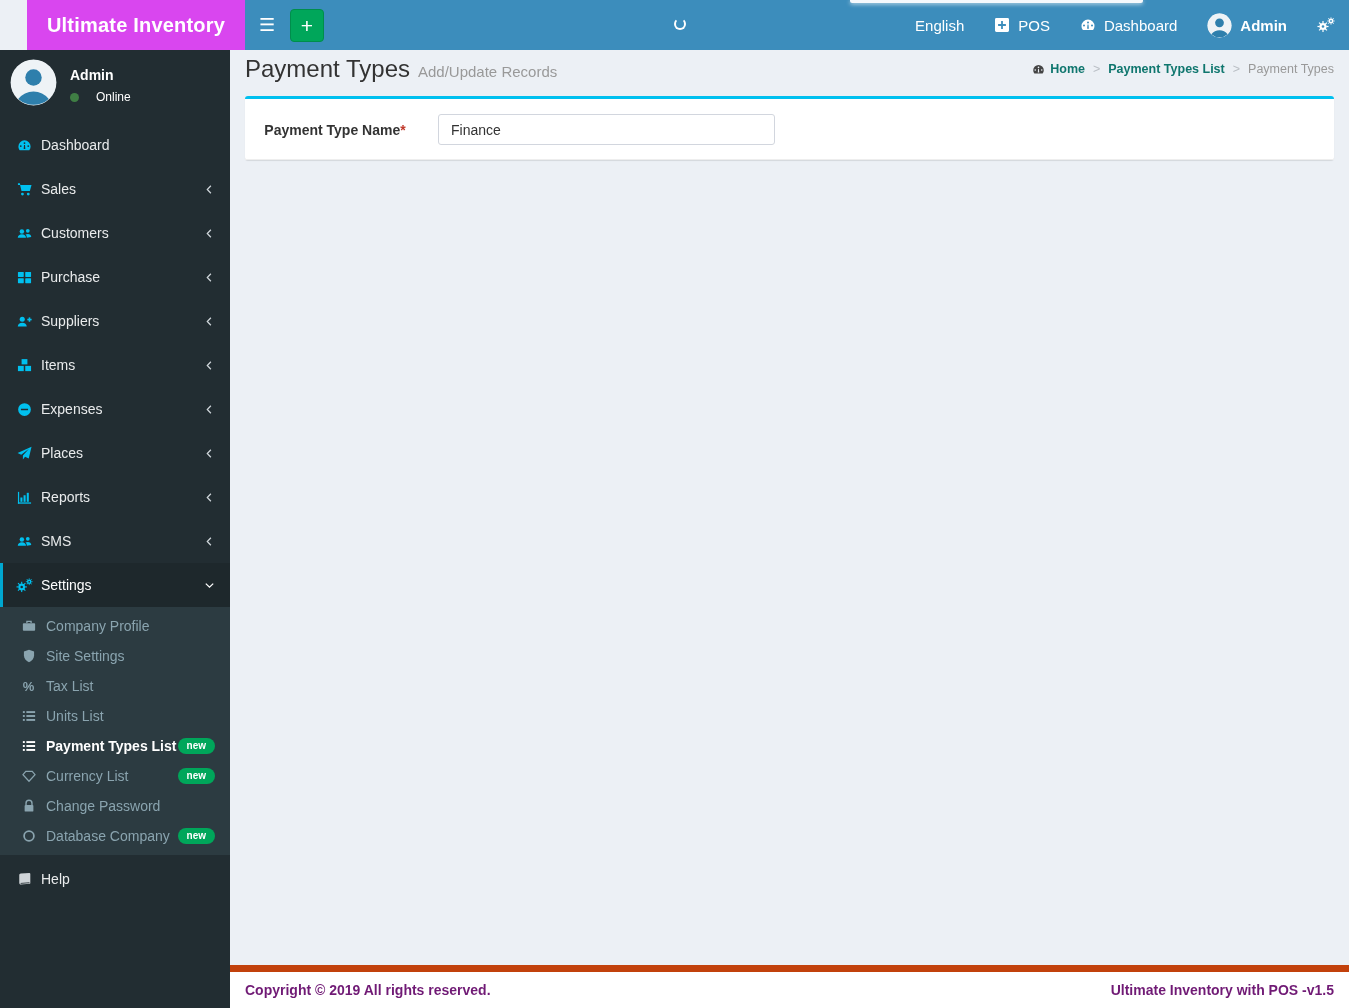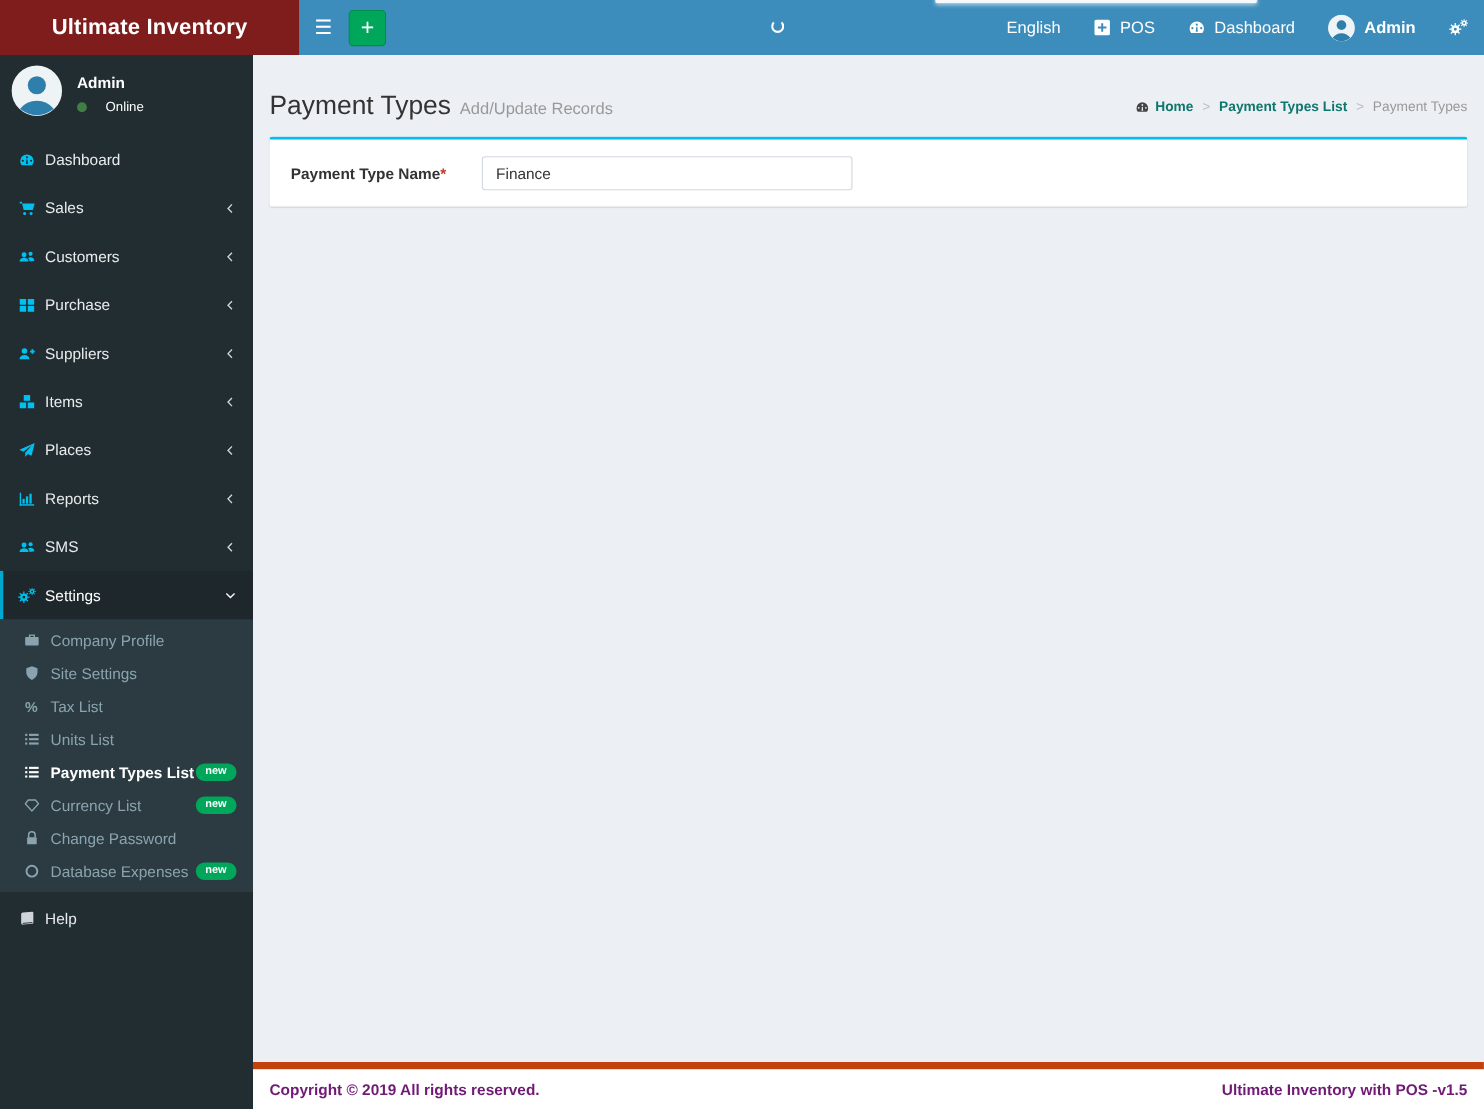--- a/index.html
+++ b/index.html
@@ -9,22 +9,22 @@
     font-family:"Liberation Sans", sans-serif;
     font-size:14px; color:#333; background:#ecf0f5; position:relative;
   }
   svg.ic { width:15px; height:15px; display:block; fill:currentColor; }
   svg.ic.sm { width:11px; height:11px; }
   svg.ic.xs { width:13px; height:13px; }
 
   
   .main-header { position:fixed; top:0; left:0; right:0; height:50px; display:flex; z-index:30; }
   .logo {
-    width:272px; background:#7f1d1d; color:#fff; font-size:20px; font-weight:bold;
-    display:flex; align-items:center; justify-content:center; letter-spacing:.2px;
+    width:218px; background:#d946ef; color:#fff; font-size:20px; font-weight:bold;
+    display:flex; align-items:center; justify-content:center; letter-spacing:.2px;margin-left:27px;
   }
   .navbar { flex:1; background:#3c8dbc; display:flex; align-items:center; position:relative; }
   .toggle-btn { width:44px; height:50px; display:flex; align-items:center; justify-content:center;
     color:#fff; font-size:18px; cursor:pointer; }
   .add-btn {
     width:34px; height:33px; background:#00a65a; border:1px solid #008d4c; border-radius:4px;
     color:#fff; font-size:21px; line-height:1; display:flex; align-items:center; justify-content:center;
     cursor:pointer; margin-left:1px;
   }
   .spinner {
@@ -72,21 +72,21 @@
   .submenu-item .mi { width:17px; margin-right:9px; display:flex; justify-content:center; color:inherit; }
   .submenu-item .mi svg.ic { width:14px; height:14px; }
   .submenu-item.active { color:#fff; font-weight:bold; }
   .txt-ic { font-weight:bold; font-size:13px; line-height:1; }
   .badge-new {
     margin-left:auto; background:#00a65a; color:#fff; font-size:10px; font-weight:bold;
     padding:3px 9px; border-radius:10px; line-height:1;
   }
 
   
-  .wrapper { margin-left:230px; padding-top:70px; min-height:1008px; background:#ecf0f5; }
+  .wrapper { margin-left:230px; padding-top:42px; min-height:1008px; background:#ecf0f5; }
   .content-header { padding:13px 15px 0 15px; display:flex; justify-content:space-between; align-items:center; }
   .page-title { font-size:24px; font-weight:400; color:#333; margin:0; }
   .page-subtitle { font-size:15px; color:#999; margin-left:8px; font-weight:400; }
   .breadcrumb { display:flex; align-items:center; gap:8px; font-size:12.5px; color:#999; }
   .crumb-link { color:#0f766e; cursor:pointer; display:flex; align-items:center; gap:5px; font-weight:bold; }
   .crumb-link.plain { font-weight:bold; }
   .crumb-sep { color:#b9bec4; }
   .crumb-current { color:#999; }
 
   .box {
@@ -370,20 +370,33 @@
       <span>Items</span>
       <span class="chev">
           <svg class="ic sm">
             <use href="#i-angle-left"></use>
           </svg>
         </span>
     </li>
     <li class="menu-item">
       <span class="mi">
           <svg class="ic">
+            <use href="#i-minus-circle"></use>
+          </svg>
+        </span>
+      <span>Expenses</span>
+      <span class="chev">
+          <svg class="ic sm">
+            <use href="#i-angle-left"></use>
+          </svg>
+        </span>
+    </li>
+    <li class="menu-item">
+      <span class="mi">
+          <svg class="ic">
             <use href="#i-send"></use>
           </svg>
         </span>
       <span>Places</span>
       <span class="chev">
           <svg class="ic sm">
             <use href="#i-angle-left"></use>
           </svg>
         </span>
     </li>
@@ -482,21 +495,21 @@
           </svg>
         </span>
       <span>Change Password</span>
     </li>
     <li class="submenu-item">
       <span class="mi">
           <svg class="ic">
             <use href="#i-circle-o"></use>
           </svg>
         </span>
-      <span>Database Expenses</span>
+      <span>Database Company</span>
       <span class="badge-new">new</span>
     </li>
   </ul>
 
   <ul class="menu" style="margin-top:2px;">
     <li class="menu-item">
       <span class="mi" style="color:#cfd4d8;">
           <svg class="ic">
             <use href="#i-book"></use>
           </svg>

